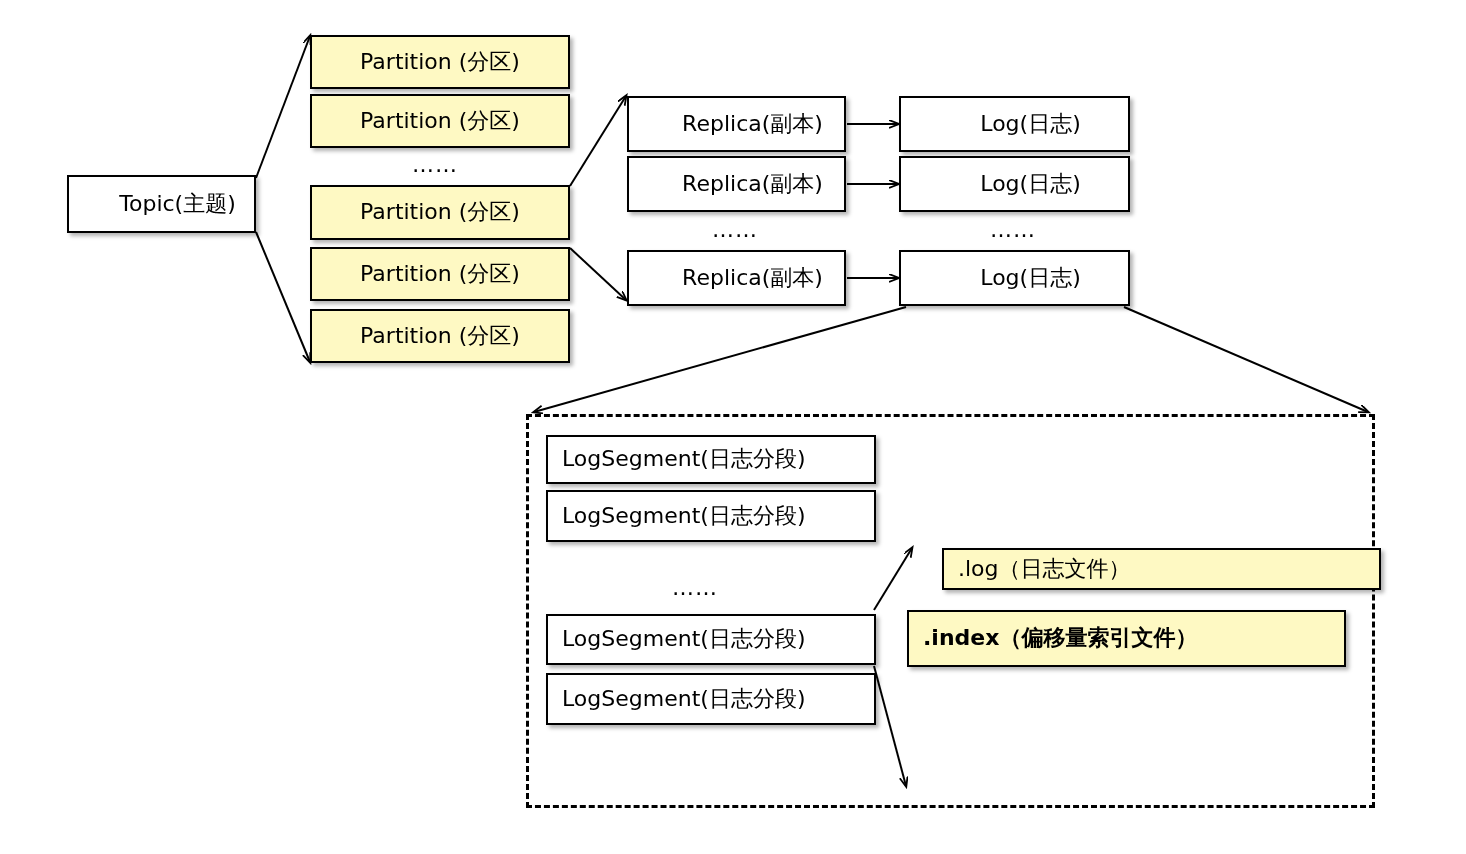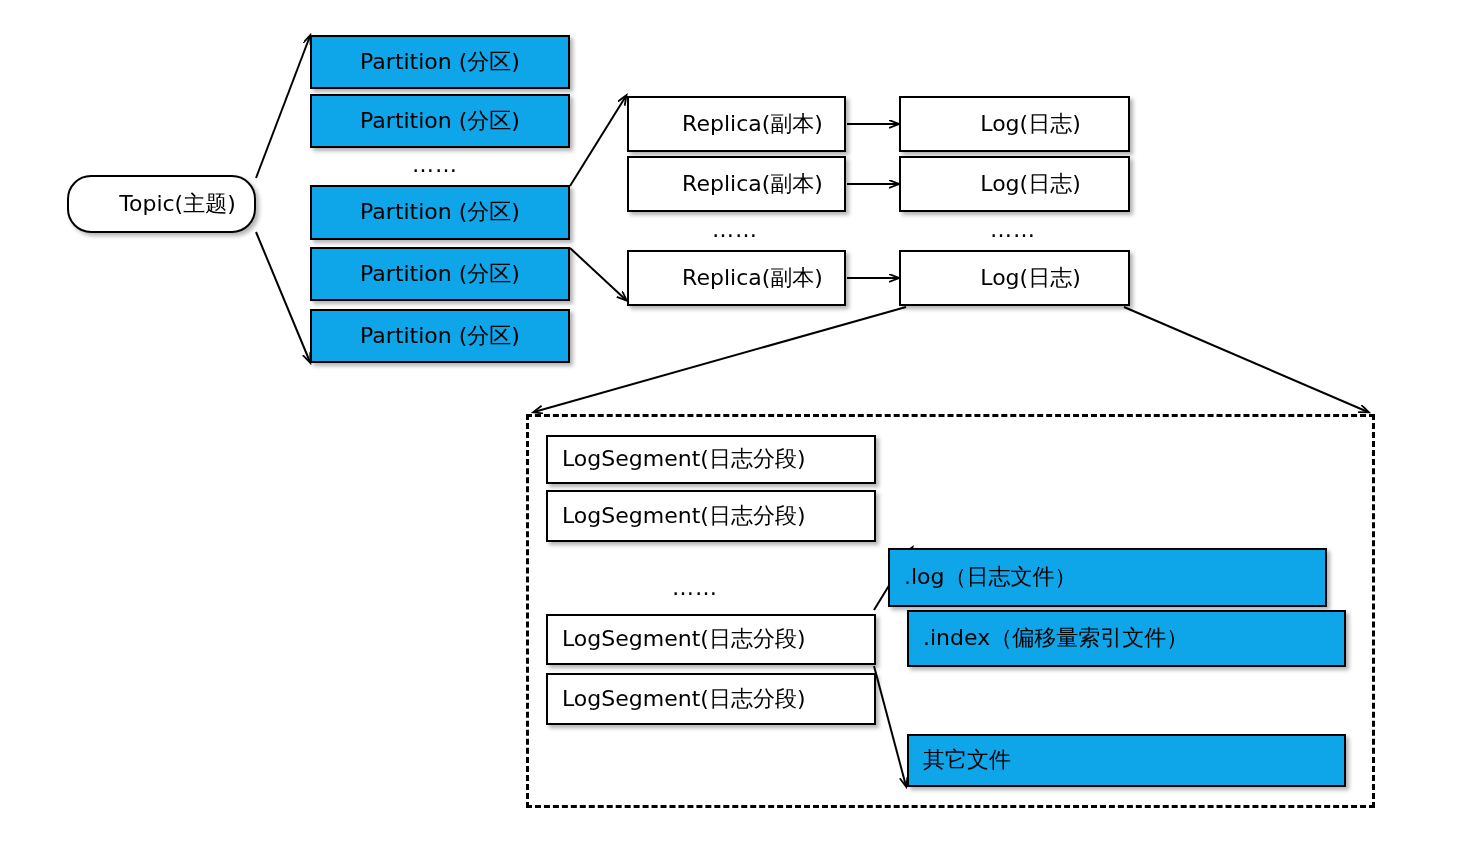--- a/index.html
+++ b/index.html
@@ -30,21 +30,21 @@
     display: flex;
     align-items: center;
     font-size: 22px;
     color: #000000;
     line-height: 1.1;
     box-shadow: 3px 3px 4px rgba(0,0,0,0.30);
     white-space: nowrap;
   }
   .node.center { justify-content: center; }
   .node.left   { justify-content: flex-start; padding-left: 14px; text-align: center; }
-  .fill-gray  { background: #0ea5e9; }
+  .fill-gray  { background: #fef9c3; }
   .fill-white { background: #ffffff; padding-left: 32px; }
   .ellipsis {
     position: absolute;
     font-size: 22px;
     letter-spacing: 1px;
     color: #000000;
     font-family: "DejaVu Sans", "Liberation Sans", sans-serif;
     white-space: nowrap;
   }
   .dashed-container {
@@ -78,21 +78,21 @@
     <line x1="847" y1="184" x2="898" y2="184" stroke="#000" stroke-width="2" marker-end="url(#arrow)"></line>
     <line x1="847" y1="278" x2="898" y2="278" stroke="#000" stroke-width="2" marker-end="url(#arrow)"></line>
 
     <line x1="906" y1="307" x2="534" y2="412" stroke="#000" stroke-width="2" marker-end="url(#arrow)"></line>
     <line x1="1124" y1="307" x2="1368" y2="412" stroke="#000" stroke-width="2" marker-end="url(#arrow)"></line>
 
     <line x1="874" y1="610" x2="912" y2="548" stroke="#000" stroke-width="2" marker-end="url(#arrow)"></line>
     <line x1="874" y1="666" x2="906" y2="786" stroke="#000" stroke-width="2" marker-end="url(#arrow)"></line>
   </svg>
 
-  <div class="node center fill-white" style="left:67px; top:175px; width:189px; height:58px;border-radius:24px;">
+  <div class="node center fill-white" style="left:67px; top:175px; width:189px; height:58px;">
     <span>Topic(主题)</span>
   </div>
 
   <div class="node center fill-gray" style="left:310px; top:35px; width:260px; height:54px;">
     <span>Partition (分区)</span>
   </div>
   <div class="node center fill-gray" style="left:310px; top:94px; width:260px; height:54px;">
     <span>Partition (分区)</span>
   </div>
 
@@ -145,23 +145,20 @@
 
   <div class="ellipsis" style="left:672px; top:575px;">……</div>
 
   <div class="node left fill-white" style="left:546px; top:614px; width:330px; height:51px;">
     <span>LogSegment(日志分段)</span>
   </div>
   <div class="node left fill-white" style="left:546px; top:673px; width:330px; height:52px;">
     <span>LogSegment(日志分段)</span>
   </div>
 
-  <div class="node left fill-gray" style="left:888px; top:548px; width:439px; height:59px;">
+  <div class="node left fill-gray" style="left:942px; top:548px; width:439px; height:42px;">
     <span>.log（日志文件）</span>
   </div>
-  <div class="node left fill-gray" style="left:907px; top:610px; width:439px; height:57px;">
+  <div class="node left fill-gray" style="left:907px; top:610px; width:439px; height:57px;font-weight:bold;">
     <span>.index（偏移量索引文件）</span>
-  </div>
-  <div class="node left fill-gray" style="left:907px; top:734px; width:439px; height:53px;">
-    <span>其它文件</span>
   </div>
 
 </div>
 
 </body></html>

